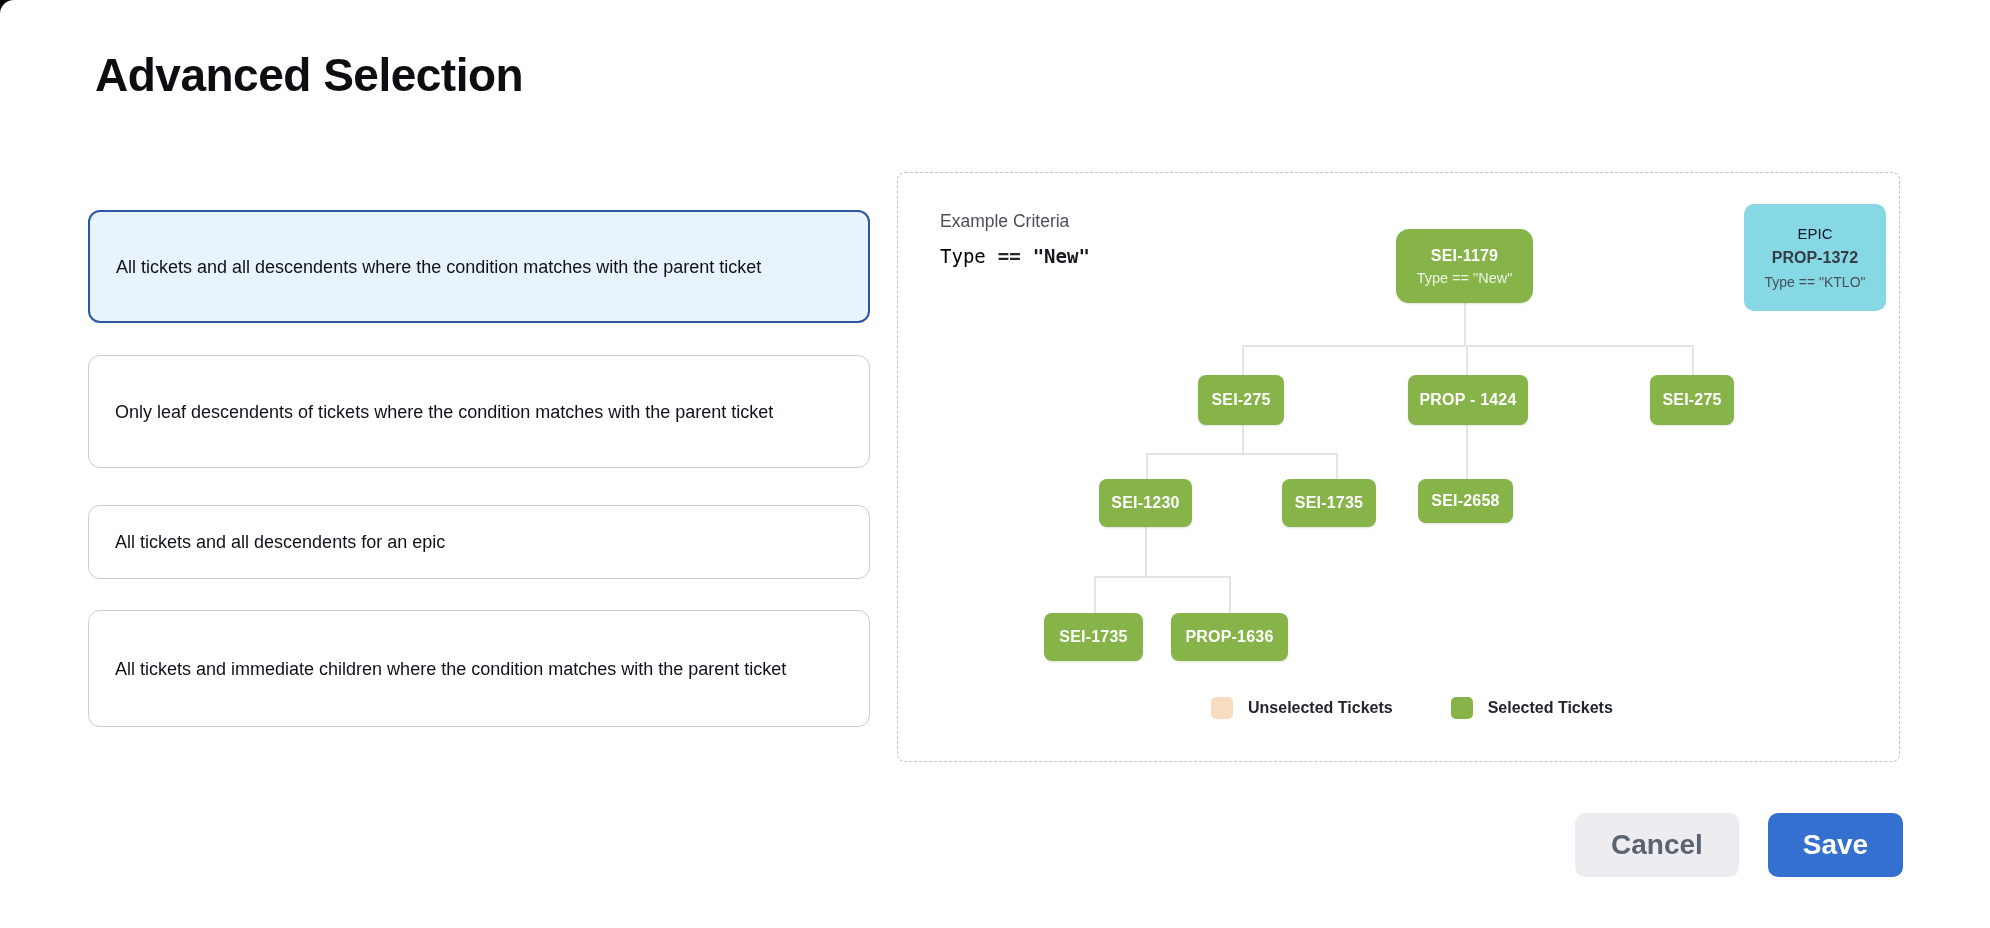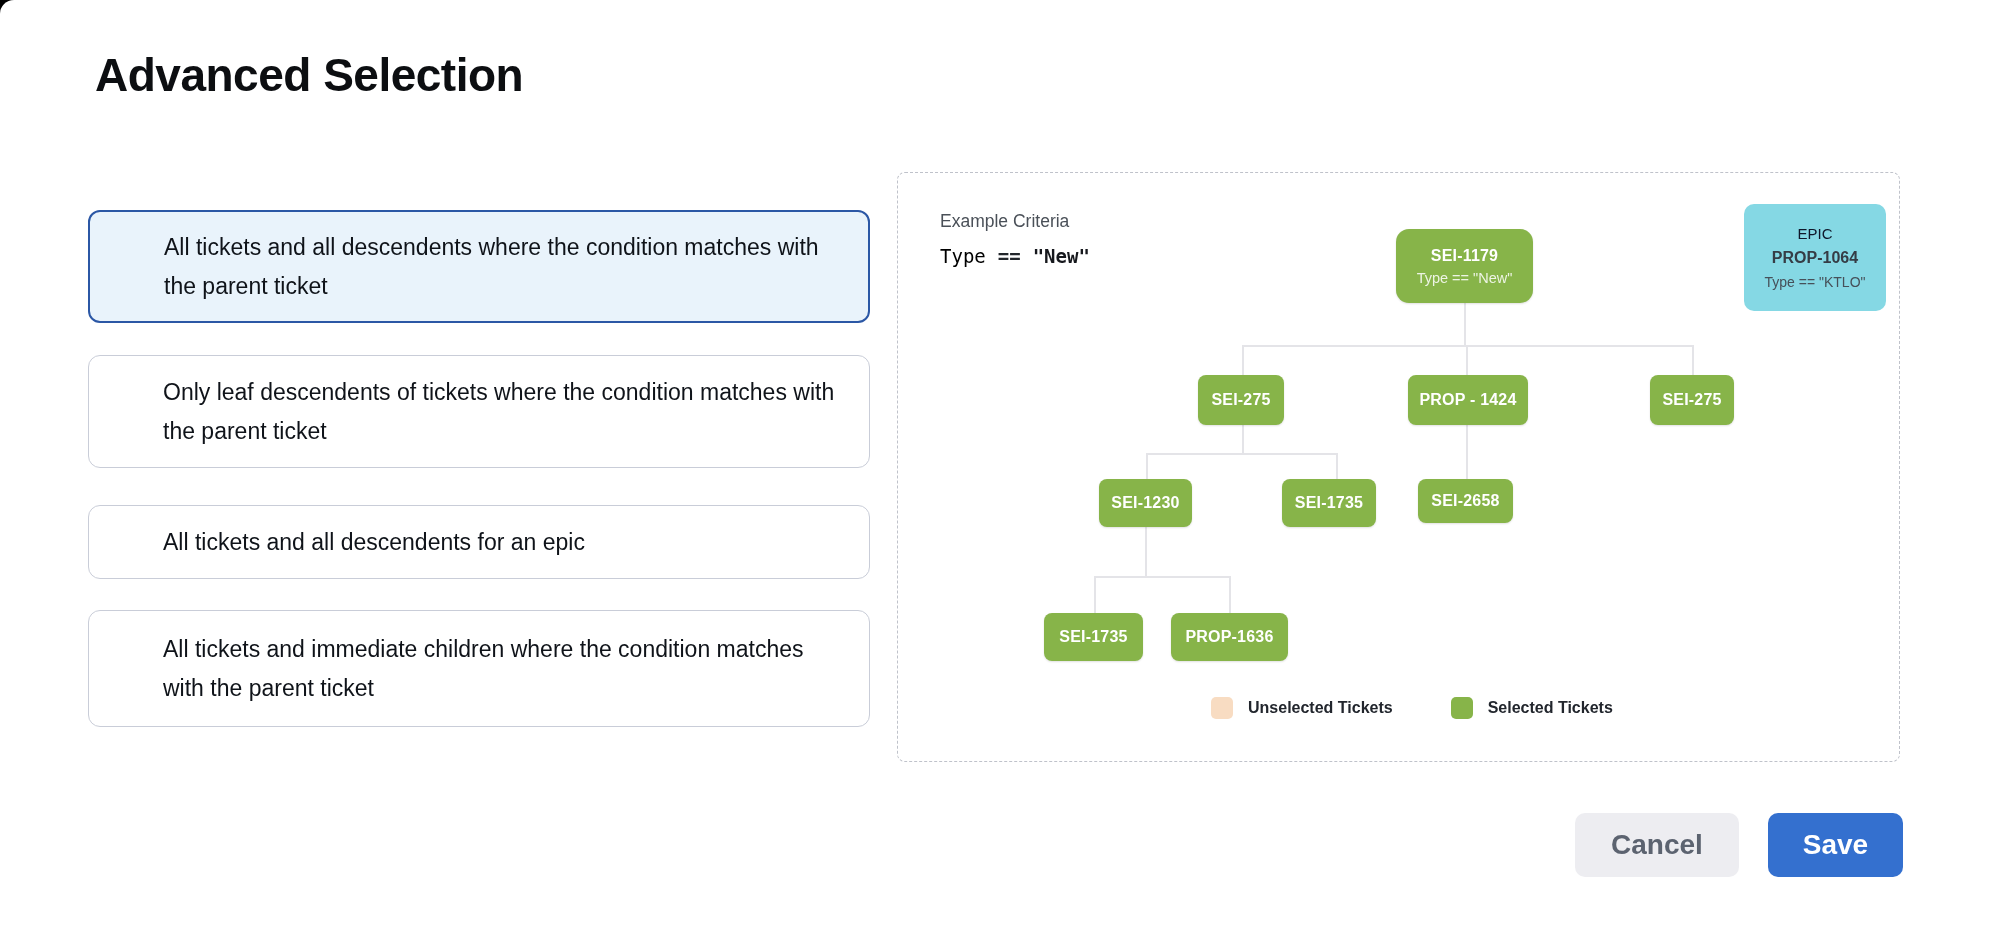--- a/index.html
+++ b/index.html
@@ -9,21 +9,21 @@
           border-top-left-radius:14px; overflow:hidden;padding-left:17px; }
 
   
   .page-title { position:absolute; left:95px; top:48px; font-size:46px; font-weight:700;
                 color:#0c0e11; letter-spacing:-0.5px; }
 
   
   .option-card { position:absolute; left:88px; width:782px; background:#ffffff;
                  border:1.5px solid #c9cdd8; border-radius:12px; display:flex; align-items:center;
                  padding:0 26px; cursor:pointer; }
-  .option-card .option-label { font-size:23px; line-height:39px; font-weight:500; color:#0f1319;margin-left:48px; }
+  .option-card .option-label { font-size:18px; line-height:32px; font-weight:500; color:#0f1319; }
   .option-card.selected { background:#e9f3fb; border:2px solid #2b57a5; }
   .card-0 { top:210px; height:113px; }
   .card-1 { top:355px; height:113px; }
   .card-2 { top:505px; height:74px; }
   .card-3 { top:610px; height:117px; }
 
   
   .example-panel { position:absolute; left:897px; top:172px; width:1003px; height:590px;
                    border:1.5px dashed #bfc2ca; border-radius:8px; background:#fff; }
   .panel-heading { position:absolute; left:42px; top:38px; font-size:17.5px; color:#4a5058; }
@@ -113,21 +113,21 @@
 
   <div class="example-panel">
 
     <div class="panel-heading">Example Criteria</div>
     <div class="criteria-line">
       <span class="criteria-field">Type</span><span class="criteria-op">==</span><span class="criteria-value">"New"</span>
     </div>
 
     <div class="epic-card">
       <span class="epic-type">EPIC</span>
-      <span class="epic-id">PROP-1064</span>
+      <span class="epic-id">PROP-1372</span>
       <span class="epic-cond">Type == "KTLO"</span>
     </div>
 
     <div class="line lv l-root"></div>
     <div class="line lh l-h1"></div>
     <div class="line lv l-r2a"></div>
     <div class="line lv l-r2b"></div>
     <div class="line lv l-r2c"></div>
     <div class="line lv l-275L"></div>
     <div class="line lh l-h2"></div>

